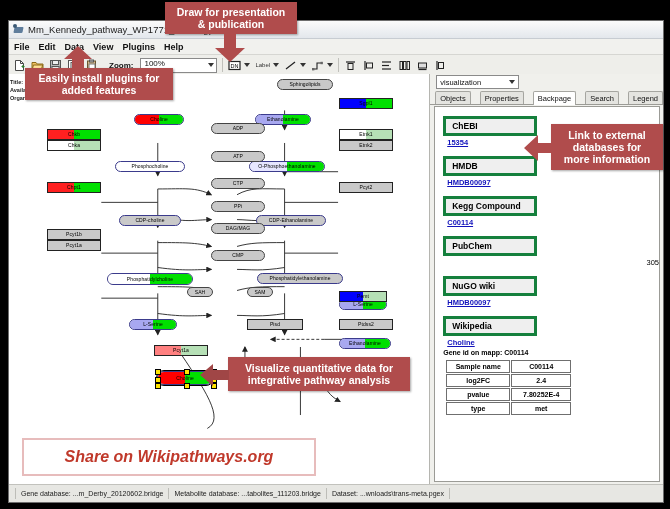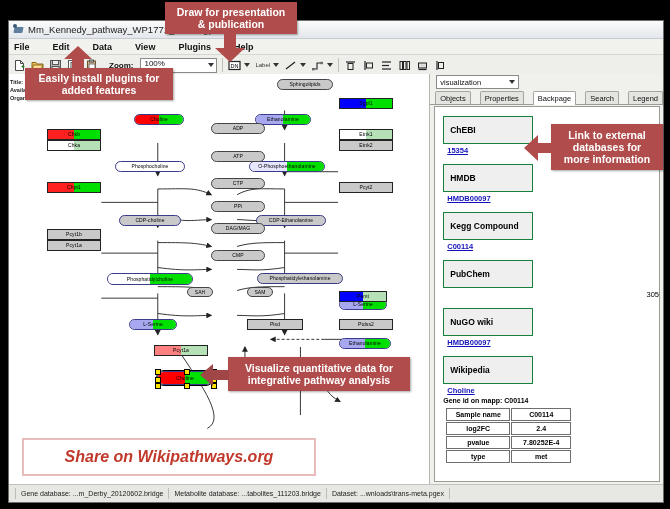--- a/index.html
+++ b/index.html
@@ -12,21 +12,21 @@
   .titlebar{height:17px;background:linear-gradient(#fbfbfb,#e3e7ec);border-bottom:1px solid #c7ccd2;
             display:flex;align-items:center;padding:0 4px;}
   .titlebar .tico{width:11px;height:11px;margin-right:4px;position:relative;flex:0 0 auto;}
   .titlebar .tico:before{content:"";position:absolute;left:1px;top:3px;width:9px;height:6px;
             background:#5f7d9c;border-radius:1px;transform:skewX(-12deg);}
   .titlebar .tico:after{content:"";position:absolute;left:0;top:0;width:4px;height:4px;border-radius:50%;
             background:#3c5974;}
   .title-text{font-size:9.5px;color:#1b1b1b;white-space:nowrap;overflow:hidden;}
 
   .menubar{height:15px;background:#f1f1ee;border-bottom:1px solid #d6d6d2;display:flex;align-items:center;
-           padding-left:5px;gap:23px;}
+           padding-left:5px;gap:9px;}
   .menubar span{font-size:9px;color:#111;font-weight:bold;}
 
   .toolbar{height:20px;background:#eeeeea;border-bottom:1px solid #cfcfca;display:flex;align-items:center;
            padding-left:4px;gap:5px;}
   .tbtn{width:13px;height:13px;position:relative;display:inline-block;}
   .tbtn svg{display:block;}
   .zlabel{font-size:8px;font-weight:bold;color:#111;margin-left:6px;margin-right:2px;}
   .zoomsel{width:72px;height:13px;background:#fff;border:1px solid #8a8a8a;font-size:8px;color:#111;
            display:flex;align-items:flex-start;padding-left:3px;position:relative;}
   .zoomsel .arr{position:absolute;right:2px;top:4px;width:0;height:0;border-left:3px solid transparent;
@@ -67,22 +67,22 @@
           display:flex;align-items:center;padding-left:3px;position:relative;}
   .vizsel .arr{position:absolute;right:3px;top:4px;width:0;height:0;border-left:3px solid transparent;
                border-right:3px solid transparent;border-top:4px solid #333;}
   .tabs{display:flex;align-items:flex-end;height:14px;padding-left:5px;gap:9px;
         border-bottom:1px solid #9b9b96;}
   .tab{font-size:7.5px;color:#111;padding:2px 4px 1px;background:#e4e4e0;border:1px solid #a5a5a0;
        border-bottom:none;border-radius:2px 2px 0 0;line-height:9px;}
   .tab.active{background:#fff;font-weight:normal;padding-bottom:2px;margin-bottom:-1px;}
   .bpanel{position:absolute;left:4px;right:3px;top:32px;bottom:2px;background:#fff;
           border:1px solid #9b9b96;overflow:hidden;}
-  .bphead{margin:9px 0 2px 8px;display:inline-block;min-width:76px;border:1px solid #15803d;
-          background:#efefef;font-size:8.5px;font-weight:bold;color:#000;padding:8px 6px;}
+  .bphead{margin:9px 0 2px 8px;display:inline-block;min-width:76px;border:3px solid #15803d;
+          background:#efefef;font-size:8.5px;font-weight:bold;color:#000;padding:2px 6px;}
   .bplink{margin:0 0 0 12px;font-size:7.5px;color:#1111bb;text-decoration:underline;font-weight:bold;}
   .bptext{margin:0 0 0 12px;font-size:7.5px;color:#000;text-align:right;}
   .bpexp{margin:10px 0 3px 6px;font-size:9px;font-weight:bold;color:#000;}
   .bpgid{margin:2px 0 3px 8px;font-size:7px;color:#000;font-weight:bold;}
   table.dt{margin-left:10px;border-collapse:separate;border-spacing:1px;}
   table.dt td{border:1px solid #6f6f6f;background:#fff;font-size:7px;color:#000;text-align:center;
               padding:2px 3px;font-weight:bold;}
   table.dt td.k{width:56px;}
   table.dt td.v{width:52px;}
 

